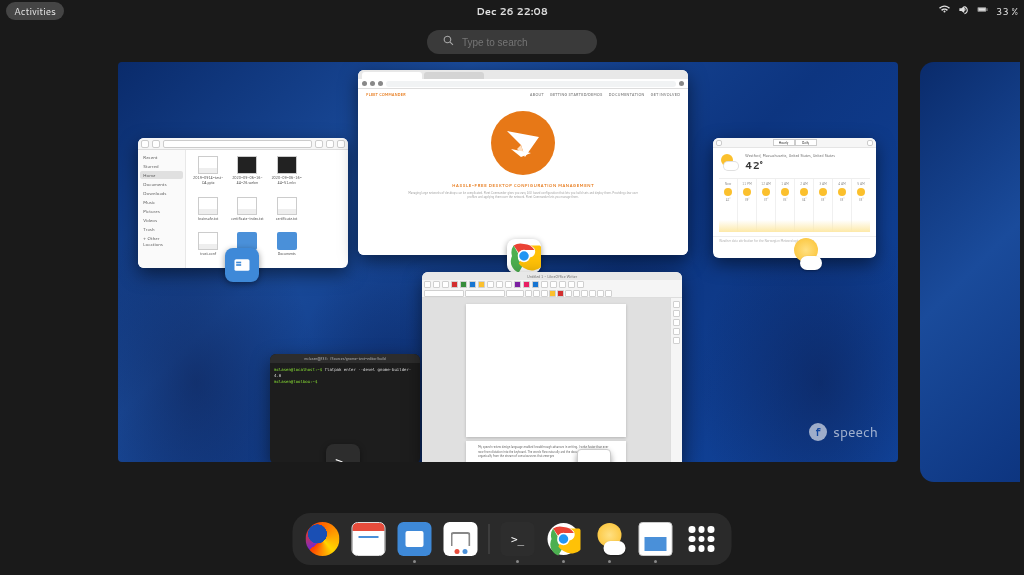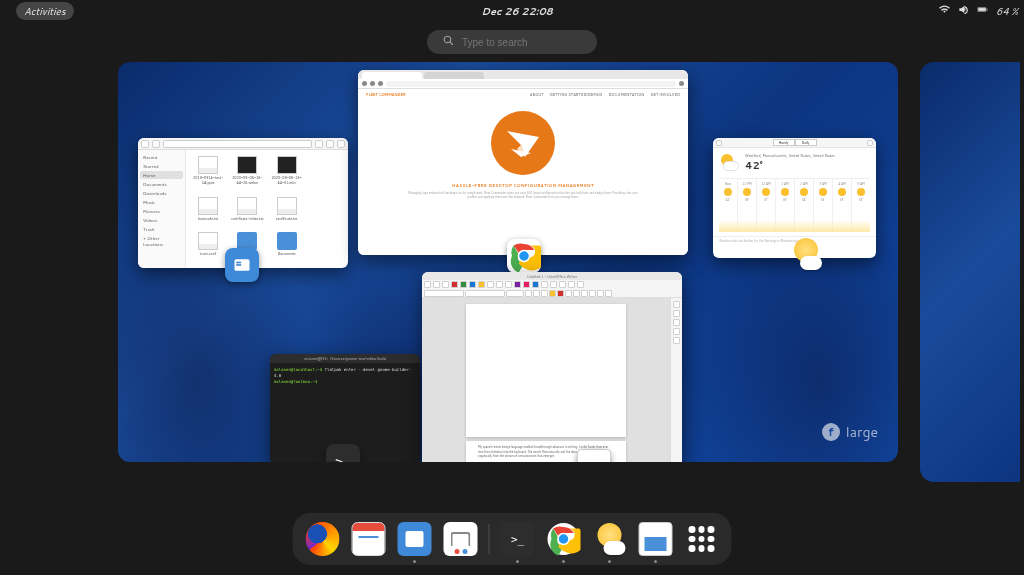--- a/index.html
+++ b/index.html
@@ -8,30 +8,29 @@
   height: 575px;
   background: #1a1a1a;
   font-family: -apple-system, Cantarell, sans-serif;
   overflow: hidden;
   position: relative;
 }
 
 
 .topbar {
   position: absolute;
-  top: 0; left: 10px; right: 0;
+  top: 0; left: 0; right: 0;
   height: 22px;
   background: #1a1a1a;
   display: flex;
   align-items: center;
   color: #e0e0e0;
   font-size: 10px;
   font-weight: 500;
   padding: 0 6px;
-  font-style: italic;
 }
 .activities-btn {
   background: #454545;
   padding: 2px 8px;
   border-radius: 10px;
   font-size: 10px;
   color: #e0e0e0;
 }
 .clock {
   position: absolute;
@@ -70,21 +69,21 @@
 }
 .search-icon { color: #aaa; font-size: 10px; }
 
 
 .workspace {
   position: absolute;
   top: 62px;
   left: 118px;
   width: 780px;
   height: 400px;
-  border-radius: 12px;
+  border-radius: 4px;
   background: linear-gradient(135deg, #0a2b6b 0%, #1a4b9b 30%, #0d3580 60%, #1146a0 100%);
   overflow: hidden;
 }
 .workspace::before {
   content: "";
   position: absolute;
   inset: 0;
   background:
     radial-gradient(ellipse 200px 300px at 10% 80%, rgba(10,20,60,0.45), transparent 60%),
     radial-gradient(ellipse 180px 280px at 35% 85%, rgba(10,25,70,0.4), transparent 55%),
@@ -391,21 +390,21 @@
       <svg width="11" height="11" viewBox="0 0 16 16">
           <path fill="#e0e0e0" d="M2 6v4h3l4 3V3L5 6H2zm9 2c0-1.2-.7-2.2-1.7-2.7v5.4c1-.5 1.7-1.5 1.7-2.7zm-1.7-5v1.6c2 .6 3.4 2.4 3.4 4.4s-1.4 3.8-3.4 4.4V15c2.9-.6 5-3.1 5-6s-2.1-5.4-5-6z"></path>
         </svg>
     </span>
     <span>
       <svg width="11" height="11" viewBox="0 0 16 16">
           <path fill="#e0e0e0" d="M1 5v6h12V5H1zm13 1v4h1V6h-1zM2 6h10v4H2V6z"></path>
           <rect x="2" y="6" width="10" height="4" fill="#e0e0e0"></rect>
         </svg>
     </span>
-    <span>64 %</span>
+    <span>33 %</span>
   </div>
 </div>
 
 <div class="search-bar">
   <span class="search-icon">
     <svg width="11" height="11" viewBox="0 0 16 16">
         <path fill="#aaa" d="M6.5 1a5.5 5.5 0 014.38 8.82l4.15 4.15-1.06 1.06-4.15-4.15A5.5 5.5 0 116.5 1zm0 1.5a4 4 0 100 8 4 4 0 000-8z"></path>
       </svg>
   </span>
   <input placeholder="Type to search" style="">
@@ -665,21 +664,21 @@
           <div class="tb-btn"></div>
       </div>
     </div>
   </div>
   <div class="app-icon icon-writer">
     <div class="writer-bg"></div>
   </div>
 
   <div class="fedora-brand">
     <div class="fedora-brand-icon">f</div>
-    <span>large</span>
+    <span>speech</span>
   </div>
 </div>
 
 <div class="workspace-next"></div>
 
 <div class="dock">
   <div class="dock-icon" title="Firefox">
       <div class="firefox-bg"></div>
     </div>
   <div class="dock-icon" title="Calendar">

